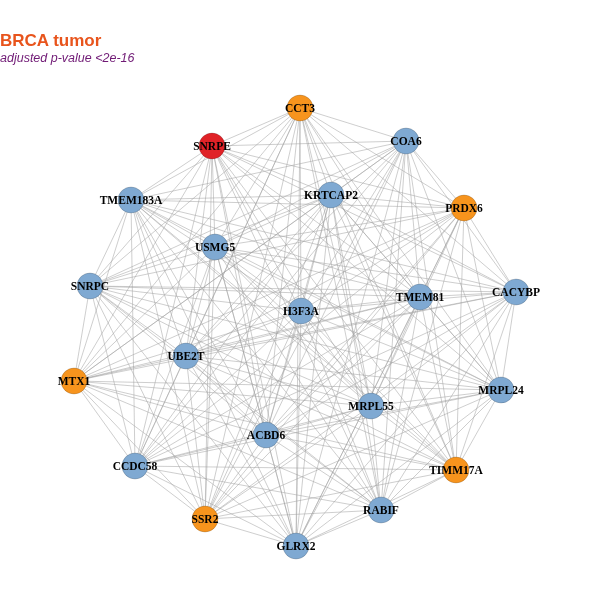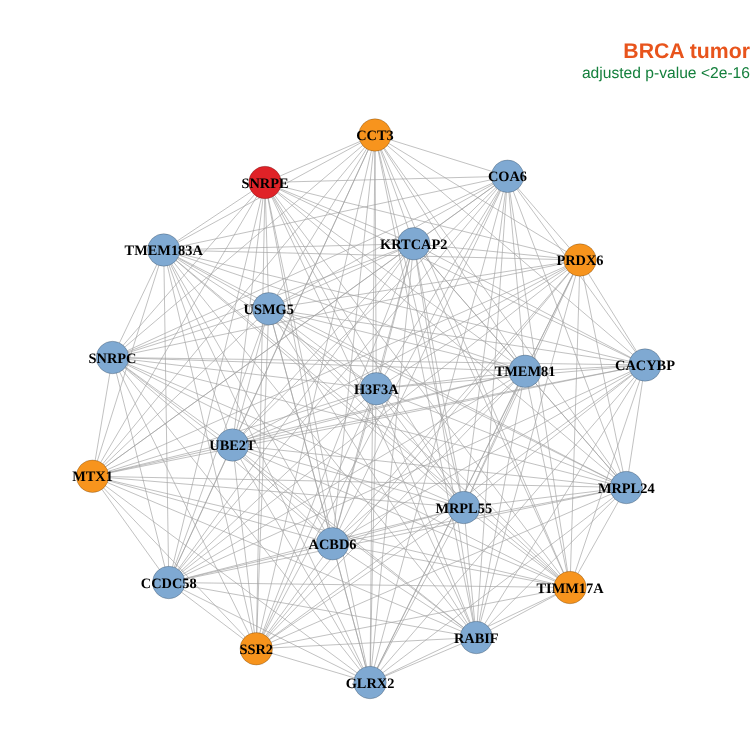--- a/index.html
+++ b/index.html
@@ -12,21 +12,21 @@
     position: relative;
     width: 600px;
     height: 600px;
     background: #ffffff;
     overflow: hidden;
   }
   .hdr {
     position: absolute;
     left: 0;
     width: 600px;
-    text-align: right;
+    text-align: left;
     line-height: 1.1;
   }
   .title {
     top: 32px;
     font-size: 17px;
     font-weight: bold;
   }
   .subtitle {
     top: 52px;
     font-size: 12.5px;
@@ -311,14 +311,14 @@
         <text x="371" y="406" dy="0.35em" class="node-label">MRPL55</text>
         <text x="266" y="435" dy="0.35em" class="node-label">ACBD6</text>
         <text x="135" y="466" dy="0.35em" class="node-label">CCDC58</text>
         <text x="456" y="470" dy="0.35em" class="node-label">TIMM17A</text>
         <text x="205" y="519" dy="0.35em" class="node-label">SSR2</text>
         <text x="381" y="510" dy="0.35em" class="node-label">RABIF</text>
         <text x="296" y="546" dy="0.35em" class="node-label">GLRX2</text>
       </g>
   </svg>
   <div id="t1" class="hdr title" style="color: rgb(232, 84, 28);">BRCA tumor</div>
-  <div id="t2" class="hdr subtitle" style="color: #15803d;">adjusted p-value &lt;2e-16</div>
+  <div id="t2" class="hdr subtitle" style="color: #701a75; font-style: italic;">adjusted p-value &lt;2e-16</div>
 </div>
 
 </body></html>

